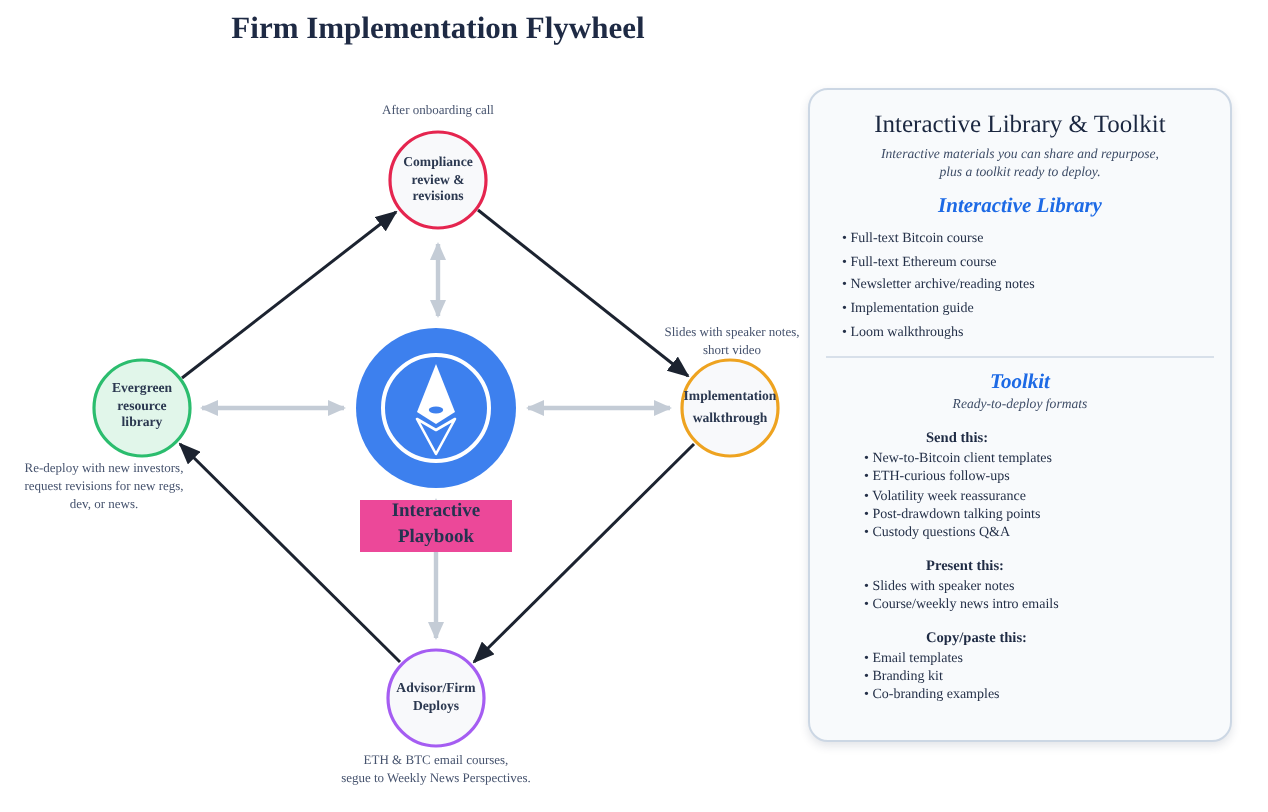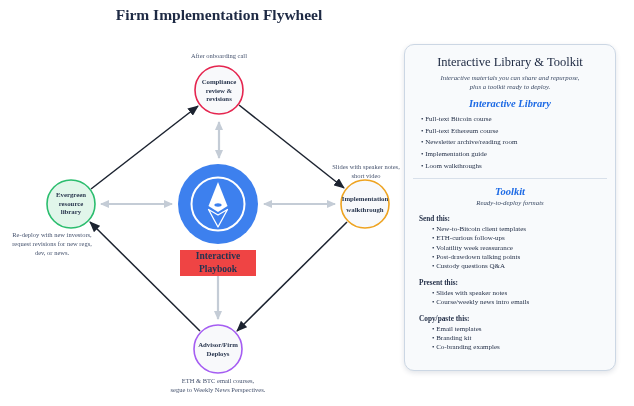--- a/index.html
+++ b/index.html
@@ -14,36 +14,36 @@
   .caption    { color:#46536e; font-size:6.5px; line-height:9px; width:150px; }
   .lbl-top    { top:78px;  left:219px; }
   .lbl-right  { top:194px; left:365px; line-height:10.5px; }
   .lbl-bottom { top:341px; left:218px; }
   .lbl-left   { top:191px; left:71px; }
   .cap-top    { top:51px;  left:219px; }
   .cap-right  { top:162px; left:366px; }
   .cap-bottom { top:376px; left:218px; }
   .cap-left   { top:230px; left:52px; width:110px; }
   .playbook-label { top:250px; left:218px; font-size:9.5px; font-weight:bold; color:#253350;
-                    line-height:13px; background:#ef4444; padding:0 3px; width:70px; }
+                    line-height:13px; background:#ec4899; padding:0 3px; width:70px; }
 
   
   .panel { position:absolute; left:404px; top:44px; width:212px; height:327px; box-sizing:border-box;
            background:#f8fafc; border:1px solid #ccd7e4; border-radius:10px;
            box-shadow:0 2px 5px rgba(30,50,80,.13); padding:10px 14px 8px 14px; }
   .panel-title { font-size:12.5px; font-weight:normal; color:#1b2740; text-align:center; }
   .panel-subtitle { font-size:6.8px; font-style:italic; color:#3d4c66; text-align:center;
                     white-space:pre-line; margin-top:4px; line-height:8.6px; }
   .section-heading { font-size:10.5px; font-weight:bold; color:#1d6ae5; text-align:center; margin-top:7px;font-style:italic; }
   .lib-list { margin:5px 0 0 2px; padding:0; list-style:none;font-family:Liberation Serif, serif; }
   .lib-list li { font-size:7px; line-height:11.6px; color:#243048; }
   .lib-list li::before { content:"• "; }
   .divider { border-top:1px solid #d8e0ea; margin:6px -6px 0 -6px; }
   .toolkit-sub { margin-top:2px; }
-  .group-label { font-size:7.3px; font-weight:bold; color:#1f2b44; margin-top:6px; }
+  .group-label { font-size:7.3px; font-weight:bold; color:#1f2b44; margin-top:6px;margin-left:44px; }
   .group-list { margin:2px 0 0 13px; padding:0; list-style:none; }
   .group-list li { font-size:7px; line-height:9.4px; color:#243048; }
   .group-list li::before { content:"• "; }
 
   svg { position:absolute; left:0; top:0; }
 </style>
 </head>
 <body>
 
 <div class="stage">
@@ -120,21 +120,21 @@
 
   <div class="panel">
     <div class="panel-title">Interactive Library &amp; Toolkit</div>
     <div class="panel-subtitle">Interactive materials you can share and repurpose,
 plus a toolkit ready to deploy.</div>
 
     <div class="section-heading">Interactive Library</div>
     <ul class="lib-list">
       <li>Full-text Bitcoin course</li>
       <li>Full-text Ethereum course</li>
-      <li>Newsletter archive/reading room</li>
+      <li>Newsletter archive/reading notes</li>
       <li>Implementation guide</li>
       <li>Loom walkthroughs</li>
     </ul>
 
     <div class="divider"></div>
 
     <div class="section-heading">Toolkit</div>
     <div class="panel-subtitle toolkit-sub">Ready-to-deploy formats</div>
 
     <div class="group-label">Send this:</div>

